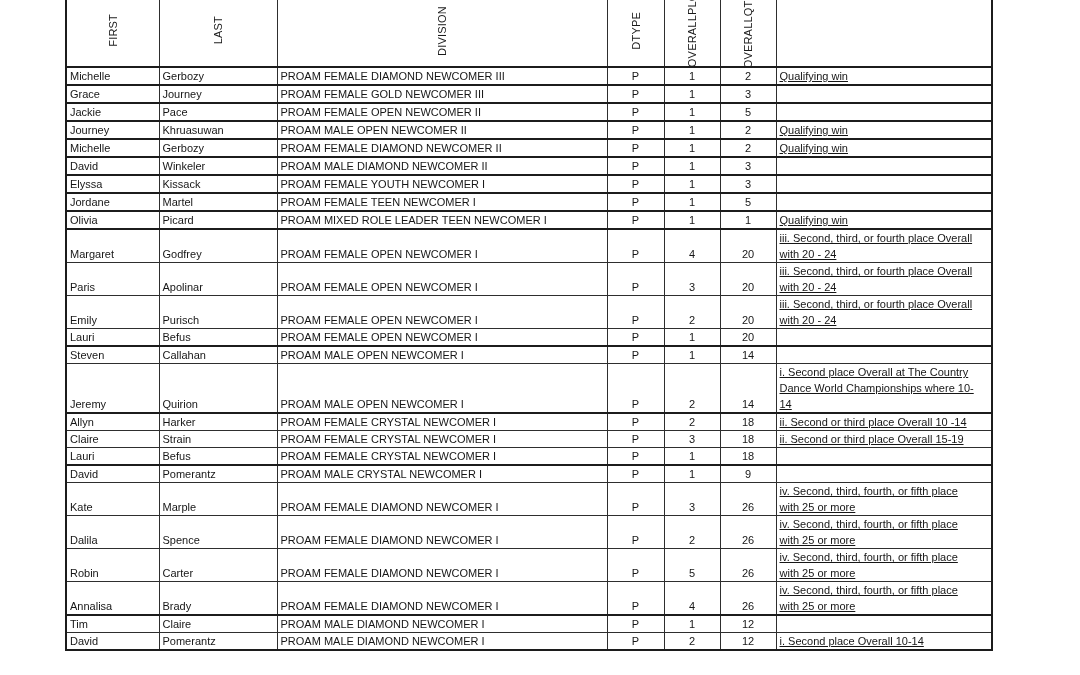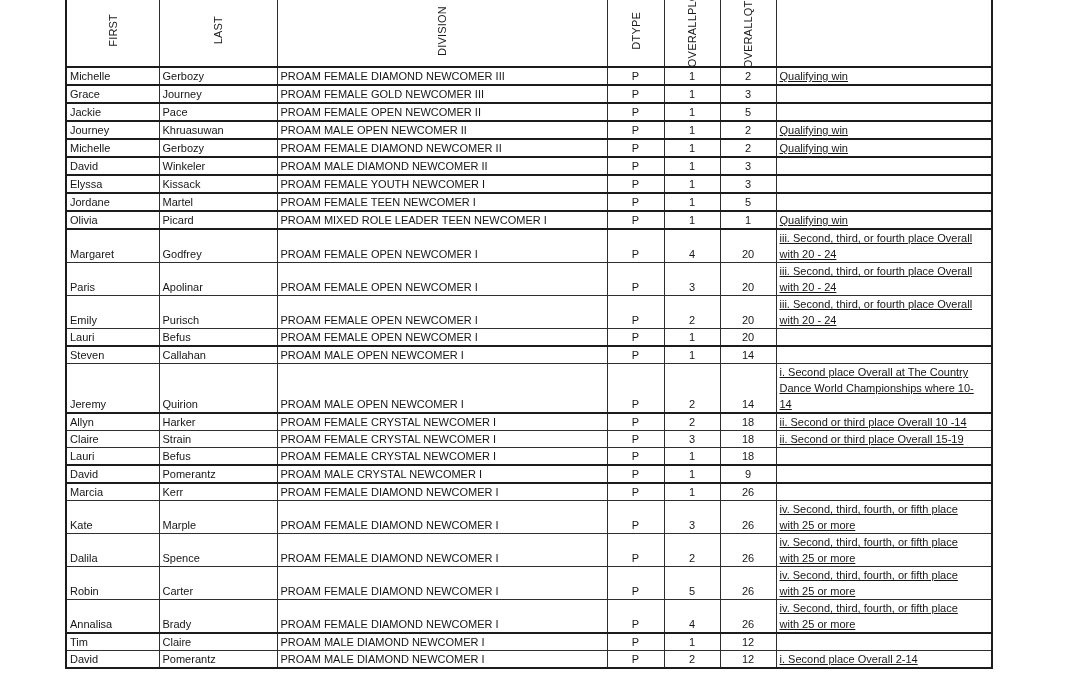--- a/index.html
+++ b/index.html
@@ -292,29 +292,20 @@
   </tr>
         <tr class="group-start">
     <td>David</td>
     <td>Pomerantz</td>
     <td>PROAM MALE CRYSTAL NEWCOMER I</td>
     <td class="num">P</td>
     <td class="num">1</td>
     <td class="num">9</td>
     <td class="note"></td>
   </tr>
-        <tr class="group-start">
-    <td>Marcia</td>
-    <td>Kerr</td>
-    <td>PROAM FEMALE DIAMOND NEWCOMER I</td>
-    <td class="num">P</td>
-    <td class="num">1</td>
-    <td class="num">26</td>
-    <td class="note"></td>
-  </tr>
         <tr>
     <td>Kate</td>
     <td>Marple</td>
     <td>PROAM FEMALE DIAMOND NEWCOMER I</td>
     <td class="num">P</td>
     <td class="num">3</td>
     <td class="num">26</td>
     <td class="note">iv. Second, third, fourth, or fifth place
 with 25 or more</td>
   </tr>
@@ -357,17 +348,17 @@
     <td class="num">12</td>
     <td class="note"></td>
   </tr>
         <tr>
     <td>David</td>
     <td>Pomerantz</td>
     <td>PROAM MALE DIAMOND NEWCOMER I</td>
     <td class="num">P</td>
     <td class="num">2</td>
     <td class="num">12</td>
-    <td class="note">i. Second place Overall 2-14</td>
+    <td class="note">i. Second place Overall 10-14</td>
   </tr>
       </tbody>
   </table>
 </div>
 
 </body></html>

